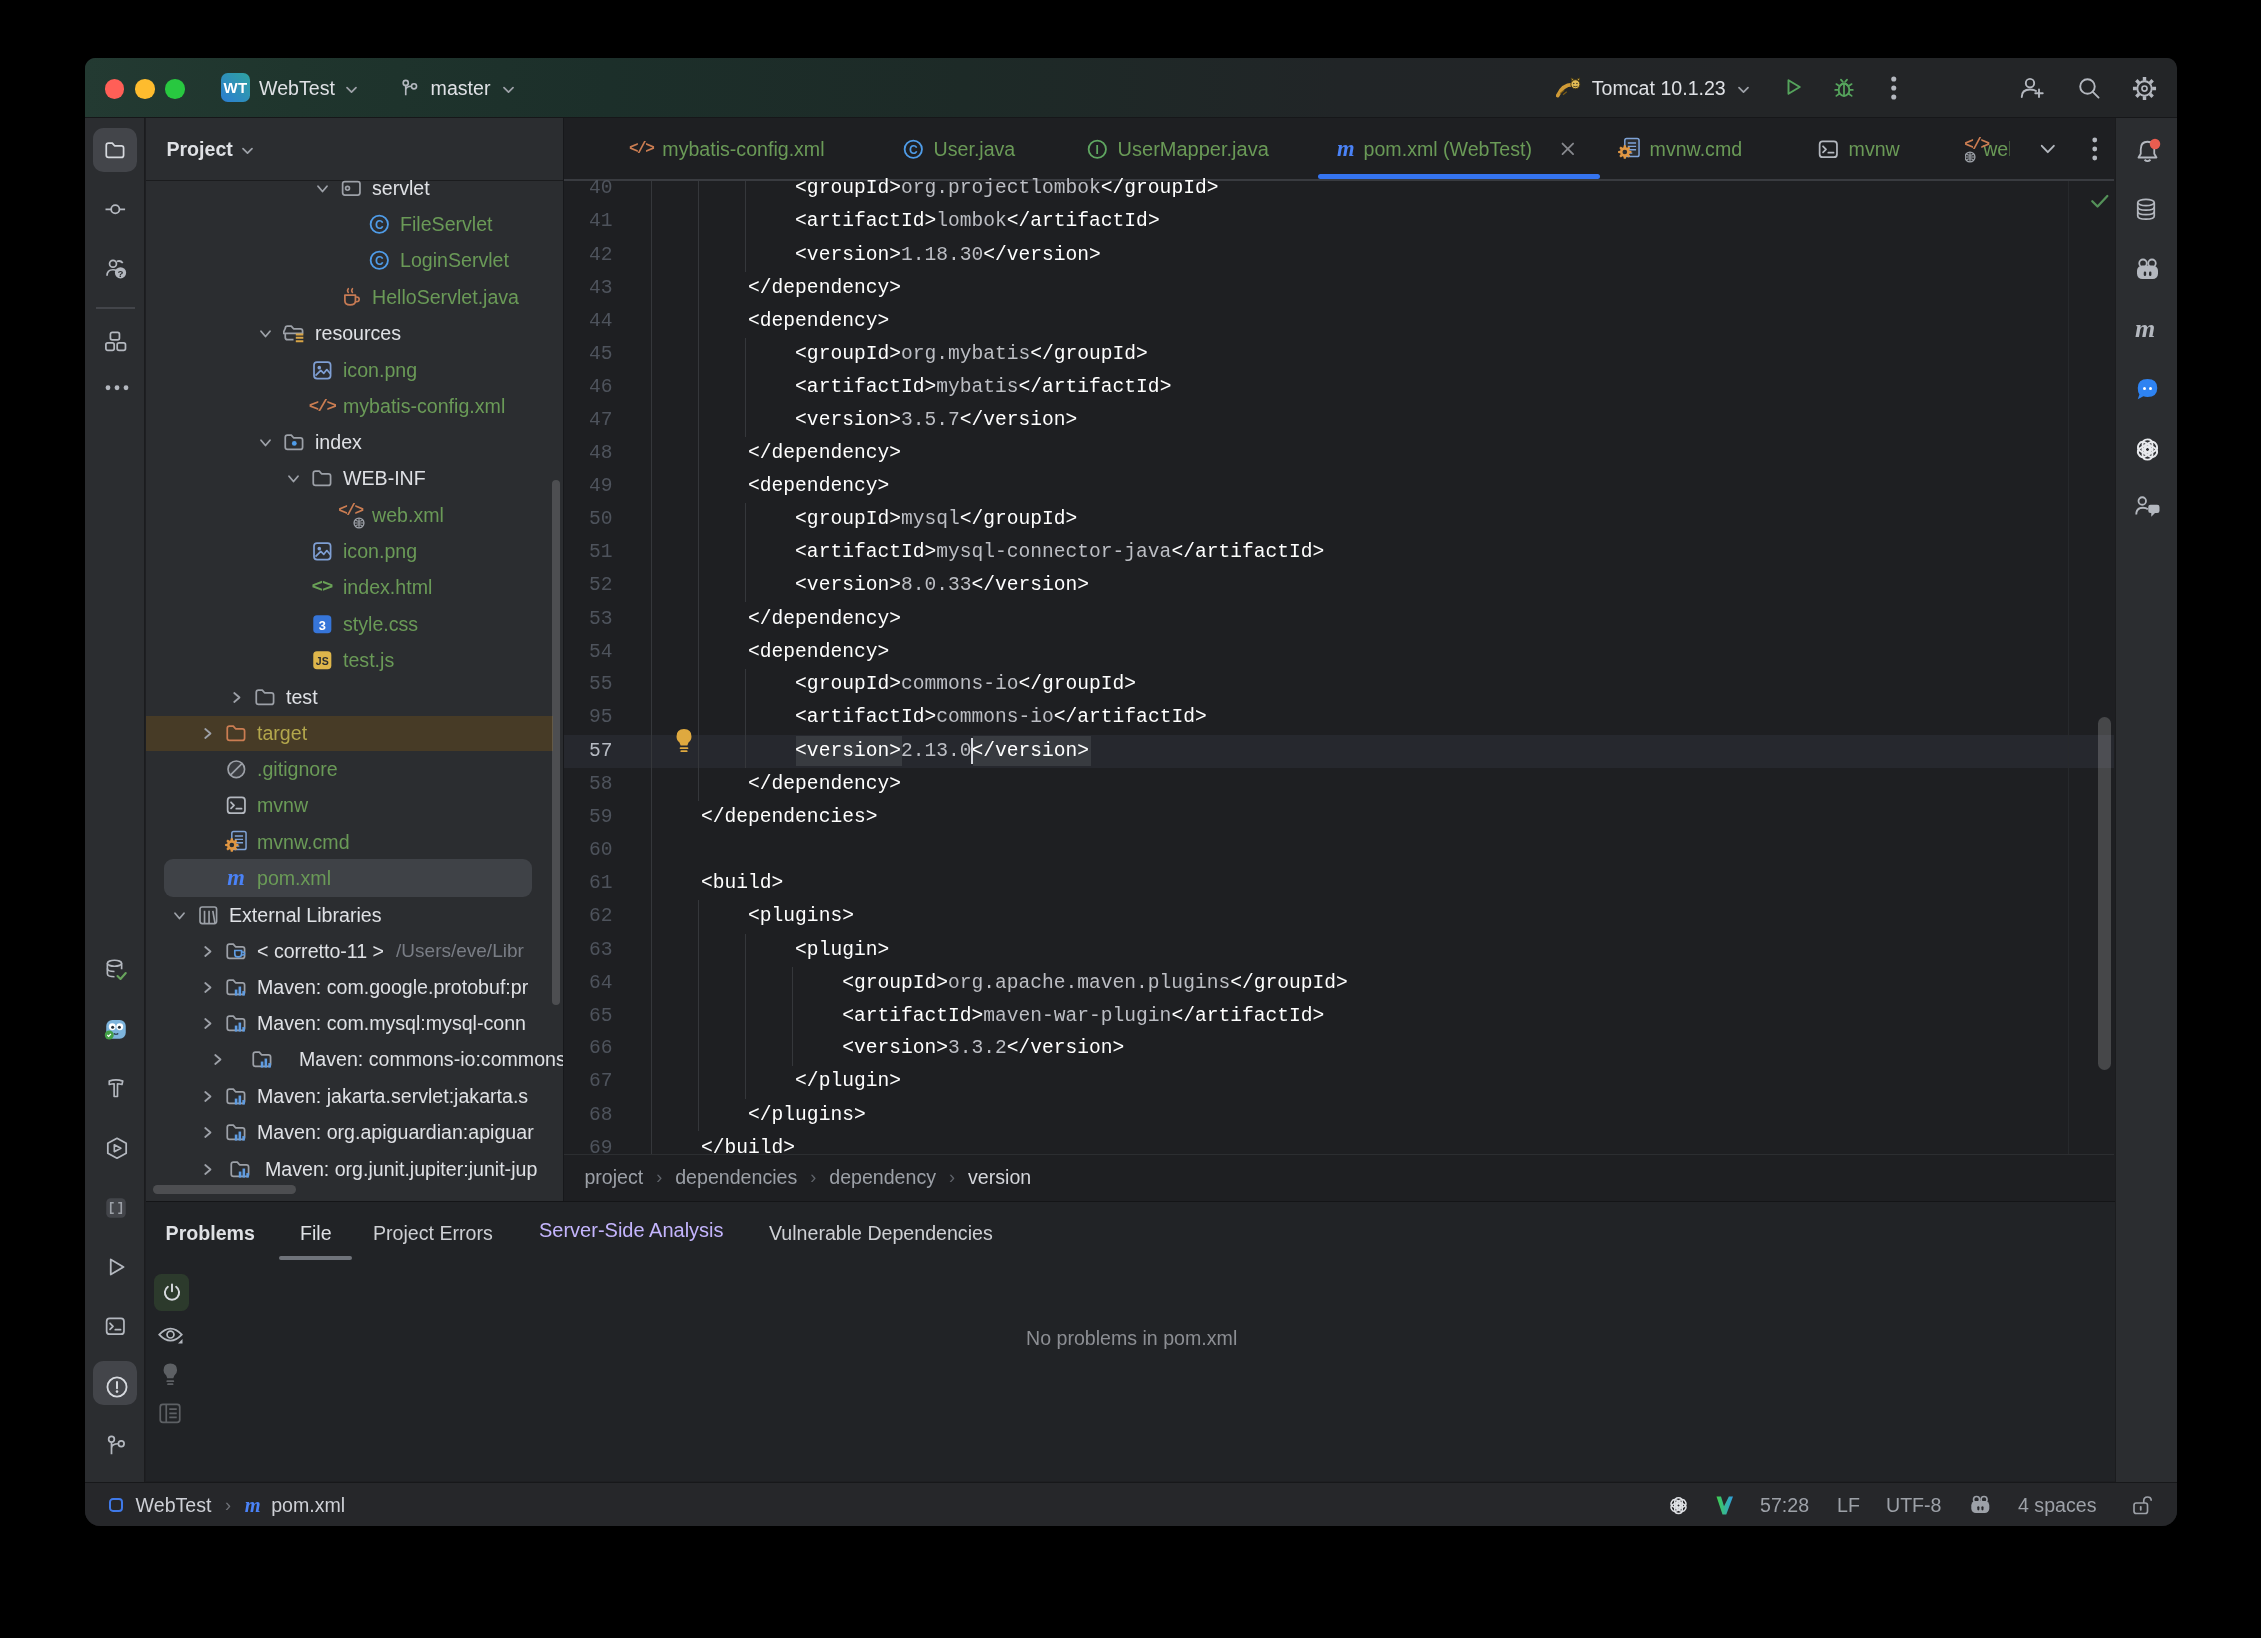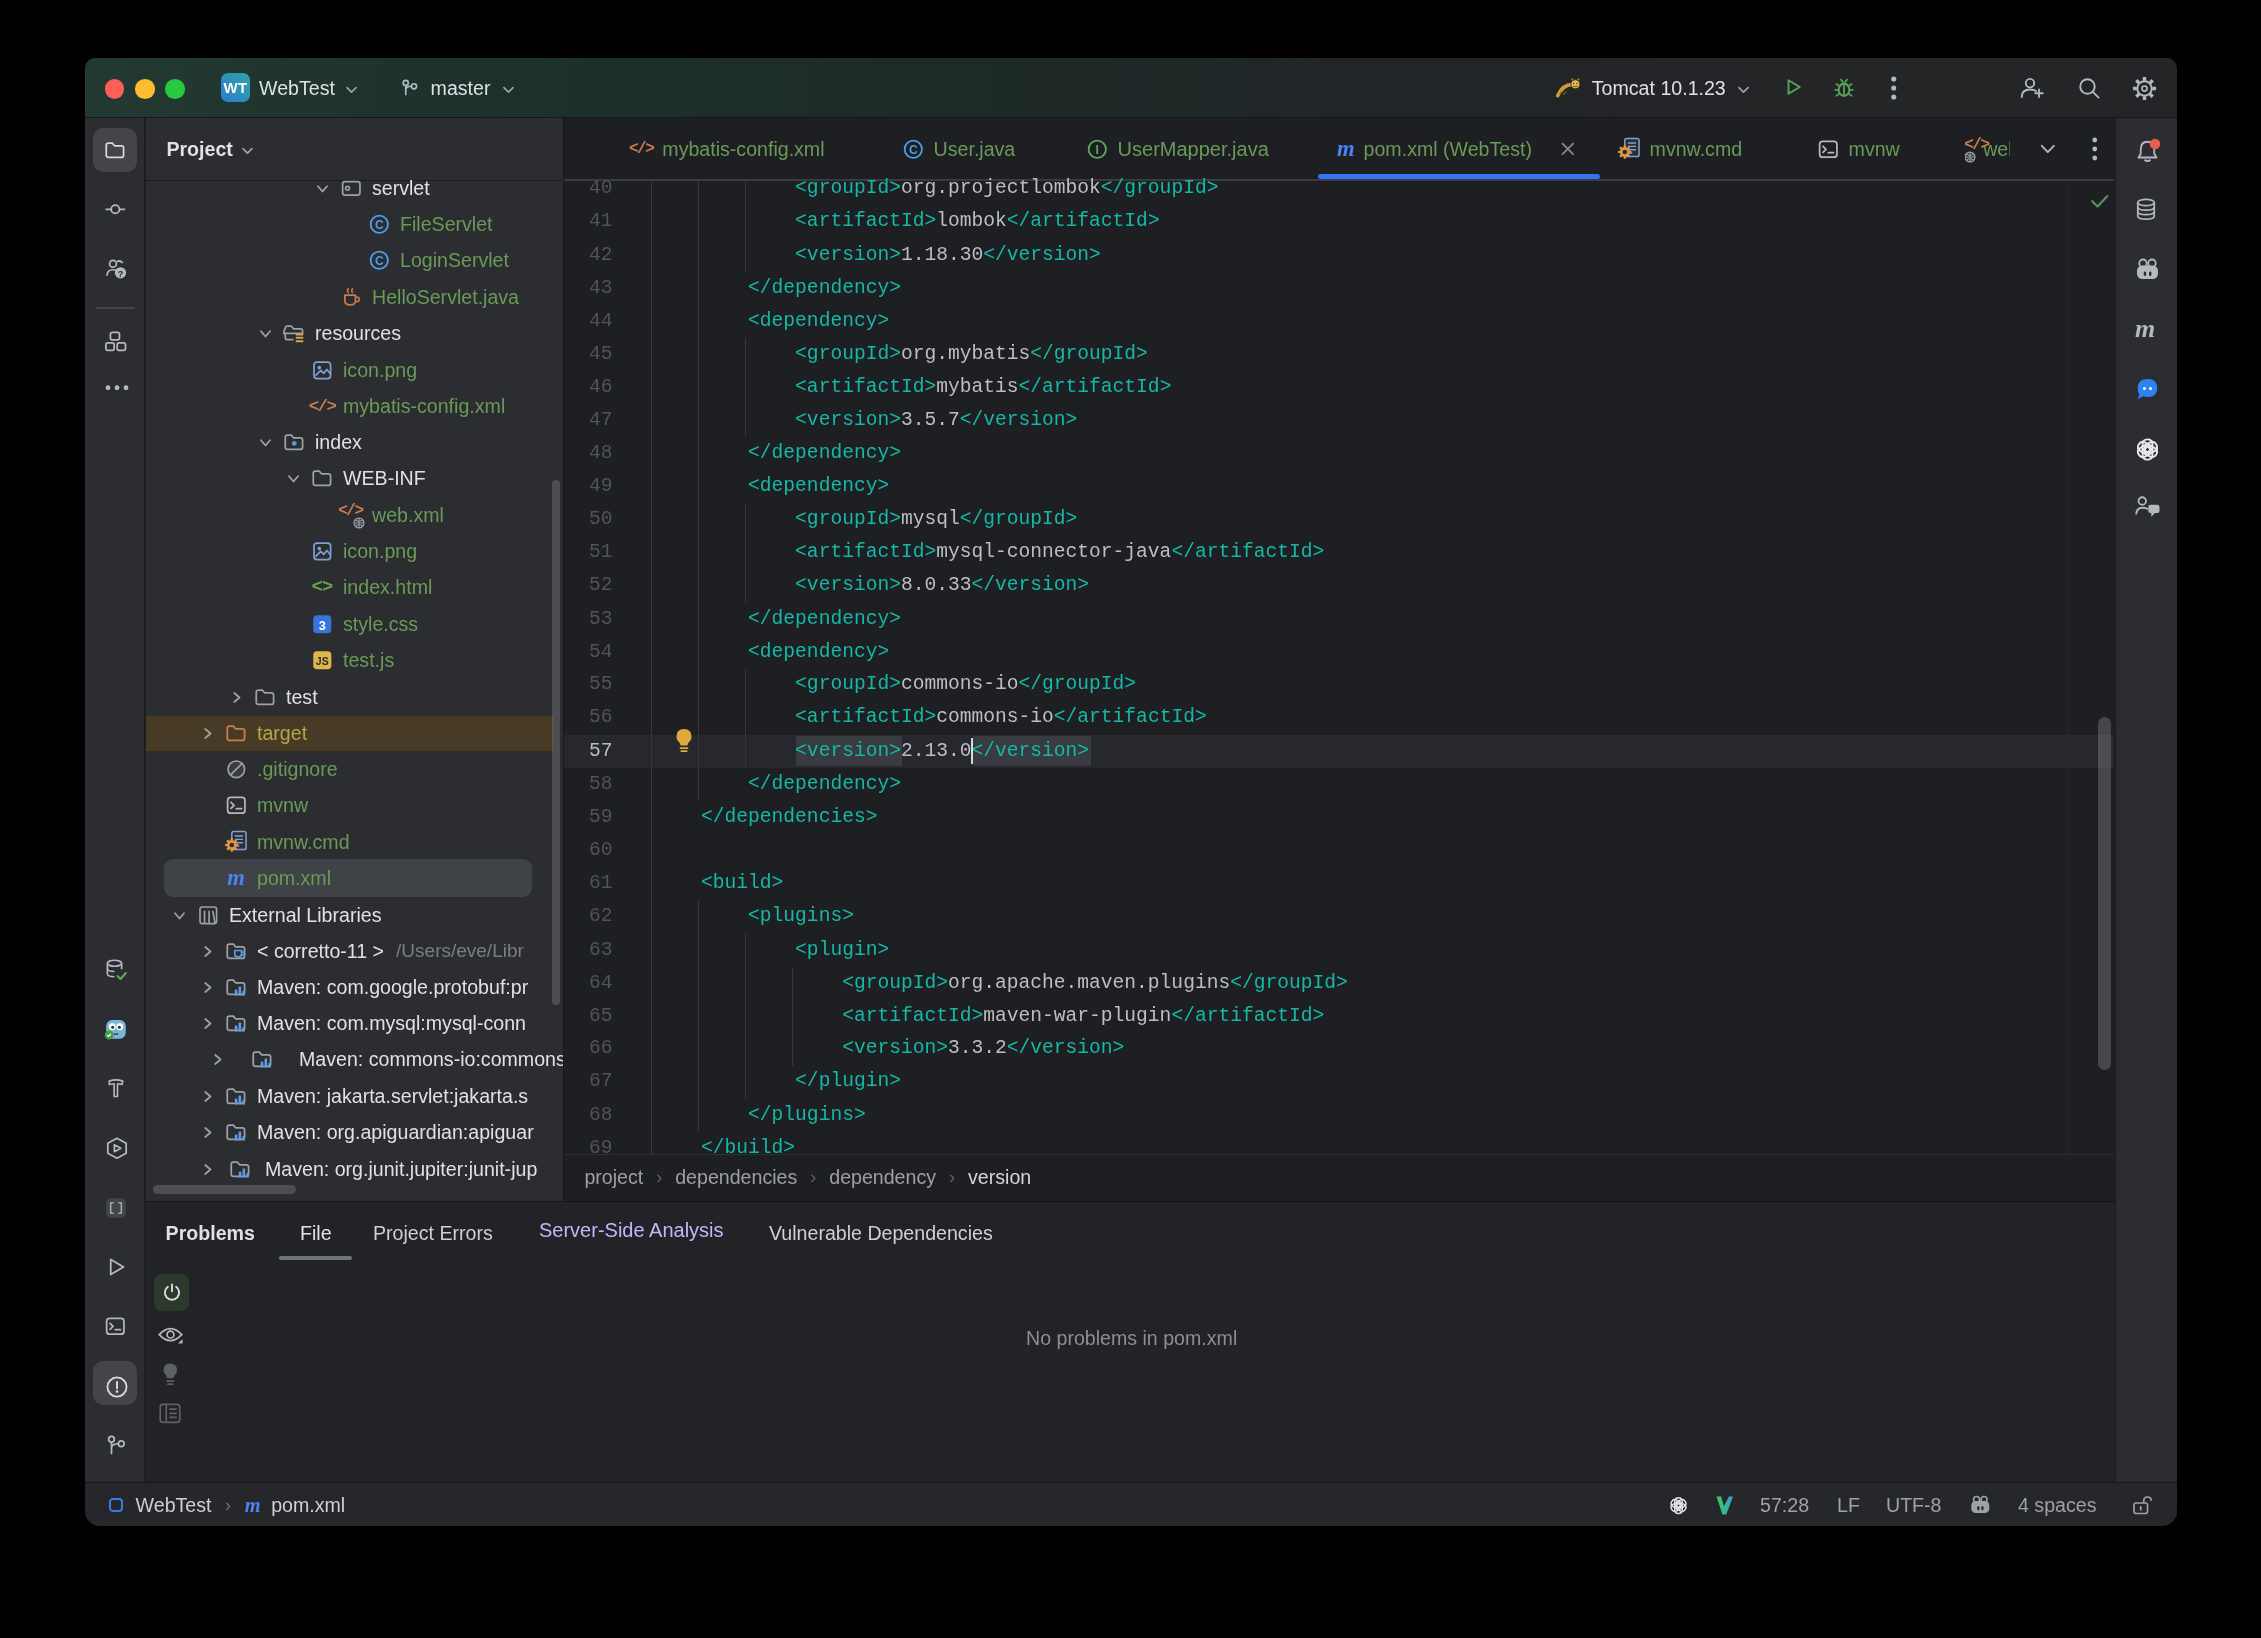--- a/index.html
+++ b/index.html
@@ -1,21 +1,21 @@
 <!DOCTYPE html>
 <html style="font-size:12px"><head><meta charset="utf-8"><style>
 *{margin:0;padding:0;box-sizing:border-box}
 html,body{width:2261px;height:1639px;background:#000;font-family:"Liberation Sans",sans-serif;overflow:hidden}
 .a{position:absolute}
 #w{position:absolute;left:85px;top:58px;width:2092px;height:1468px;background:#1e1f22;border-radius:10.6px 10.6px 15px 15px;overflow:hidden}
 .ui{color:#dfe1e5;font-size:19.6px;white-space:nowrap}
 .row{display:flex;align-items:center}
 svg{display:block;flex:none}
 .cl{position:absolute;left:570px;height:33px;line-height:33px;font:19.6px/33px "Liberation Mono",monospace;white-space:pre;color:#bcbec4}
-.tg{color:#14b8a6}
+.tg{color:#ffffff}
 .ln{position:absolute;left:478px;width:50px;height:33px;line-height:33px;text-align:right;font:19.6px/33px "Liberation Mono",monospace;color:#4e535c}
 .gd{position:absolute;width:0.8px;background:#35373b}
 </style></head><body>
 <div id="w">
 
 <div class="a" style="left:0;top:0;width:2092px;height:60px;background:linear-gradient(90deg,#233a32 0%,#1f352d 10%,#1c2f2a 25%,#1d2a27 42%,#212527 60%,#232527 80%,#232527 100%);border-bottom:0.8px solid #161719"></div>
 <div class="a" style="left:19.6px;top:21px;width:19.6px;height:19.6px;border-radius:50%;background:#ff5f57"></div>
 <div class="a" style="left:50px;top:21px;width:19.6px;height:19.6px;border-radius:50%;background:#febc2e"></div>
 <div class="a" style="left:80px;top:21px;width:19.6px;height:19.6px;border-radius:50%;background:#28c840"></div>
 <div class="a" style="left:136px;top:15px;width:29px;height:29px;border-radius:6.8px;background:linear-gradient(45deg,#2c7dd2 0%,#2fa3a0 100%);color:#fff;font-size:15px;font-weight:bold;display:flex;align-items:center;justify-content:center;letter-spacing:0.4px">WT</div>
@@ -715,21 +715,21 @@
 <div class="ln" style="left:-1.5px;top:418px;color:#4e535c">51</div>
 <div class="cl" style="left:90px;top:418px">&nbsp;&nbsp;&nbsp;&nbsp;&nbsp;&nbsp;&nbsp;&nbsp;&nbsp;&nbsp;&nbsp;&nbsp;<span class="tg">&lt;artifactId&gt;</span><span>mysql-connector-java</span><span class="tg">&lt;/artifactId&gt;</span></div>
 <div class="ln" style="left:-1.5px;top:451px;color:#4e535c">52</div>
 <div class="cl" style="left:90px;top:451px">&nbsp;&nbsp;&nbsp;&nbsp;&nbsp;&nbsp;&nbsp;&nbsp;&nbsp;&nbsp;&nbsp;&nbsp;<span class="tg">&lt;version&gt;</span><span>8.0.33</span><span class="tg">&lt;/version&gt;</span></div>
 <div class="ln" style="left:-1.5px;top:485px;color:#4e535c">53</div>
 <div class="cl" style="left:90px;top:485px">&nbsp;&nbsp;&nbsp;&nbsp;&nbsp;&nbsp;&nbsp;&nbsp;<span class="tg">&lt;/dependency&gt;</span></div>
 <div class="ln" style="left:-1.5px;top:518px;color:#4e535c">54</div>
 <div class="cl" style="left:90px;top:518px">&nbsp;&nbsp;&nbsp;&nbsp;&nbsp;&nbsp;&nbsp;&nbsp;<span class="tg">&lt;dependency&gt;</span></div>
 <div class="ln" style="left:-1.5px;top:550px;color:#4e535c">55</div>
 <div class="cl" style="left:90px;top:550px">&nbsp;&nbsp;&nbsp;&nbsp;&nbsp;&nbsp;&nbsp;&nbsp;&nbsp;&nbsp;&nbsp;&nbsp;<span class="tg">&lt;groupId&gt;</span><span>commons-io</span><span class="tg">&lt;/groupId&gt;</span></div>
-<div class="ln" style="left:-1.5px;top:583px;color:#4e535c">56</div>
+<div class="ln" style="left:-1.5px;top:583px;color:#4e535c">95</div>
 <div class="cl" style="left:90px;top:583px">&nbsp;&nbsp;&nbsp;&nbsp;&nbsp;&nbsp;&nbsp;&nbsp;&nbsp;&nbsp;&nbsp;&nbsp;<span class="tg">&lt;artifactId&gt;</span><span>commons-io</span><span class="tg">&lt;/artifactId&gt;</span></div>
 <div class="ln" style="left:-1.5px;top:617px;color:#b6bac2">57</div>
 <div class="cl" style="left:90px;top:617px">&nbsp;&nbsp;&nbsp;&nbsp;&nbsp;&nbsp;&nbsp;&nbsp;&nbsp;&nbsp;&nbsp;&nbsp;<span class="tg">&lt;version&gt;</span><span>2.13.0</span><span class="tg">&lt;/version&gt;</span></div>
 <div class="ln" style="left:-1.5px;top:650px;color:#4e535c">58</div>
 <div class="cl" style="left:90px;top:650px">&nbsp;&nbsp;&nbsp;&nbsp;&nbsp;&nbsp;&nbsp;&nbsp;<span class="tg">&lt;/dependency&gt;</span></div>
 <div class="ln" style="left:-1.5px;top:683px;color:#4e535c">59</div>
 <div class="cl" style="left:90px;top:683px">&nbsp;&nbsp;&nbsp;&nbsp;<span class="tg">&lt;/dependencies&gt;</span></div>
 <div class="ln" style="left:-1.5px;top:716px;color:#4e535c">60</div>
 <div class="ln" style="left:-1.5px;top:749px;color:#4e535c">61</div>
 <div class="cl" style="left:90px;top:749px">&nbsp;&nbsp;&nbsp;&nbsp;<span class="tg">&lt;build&gt;</span></div>

